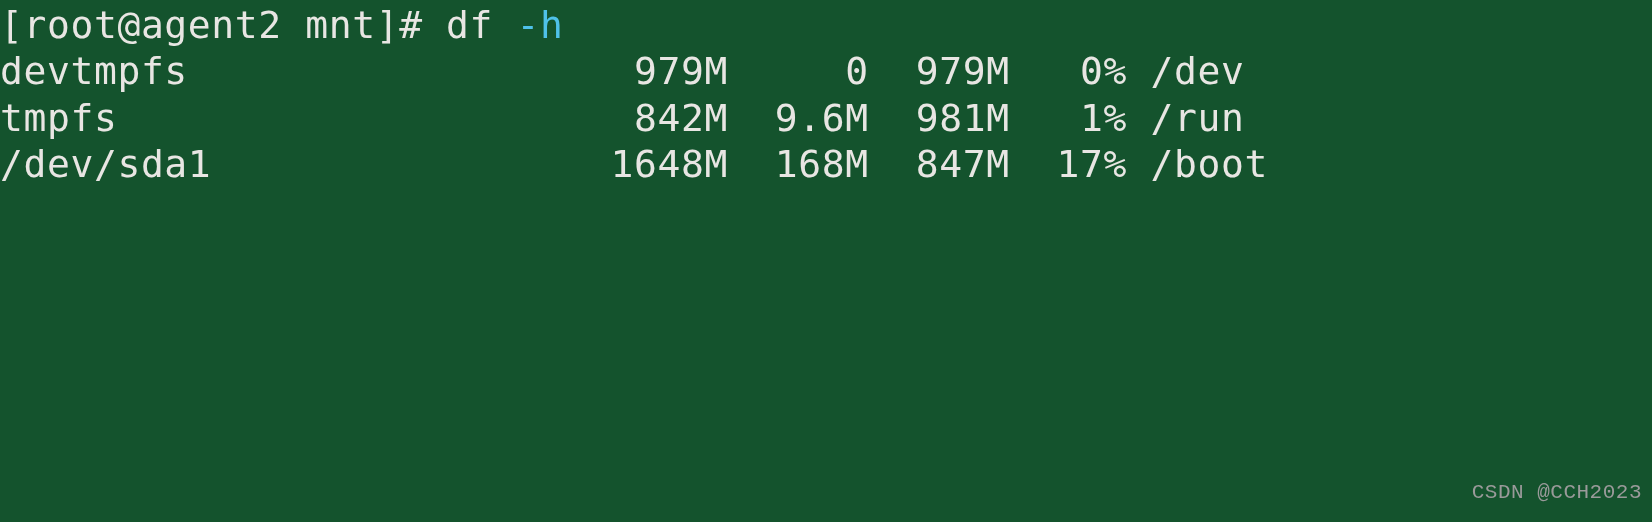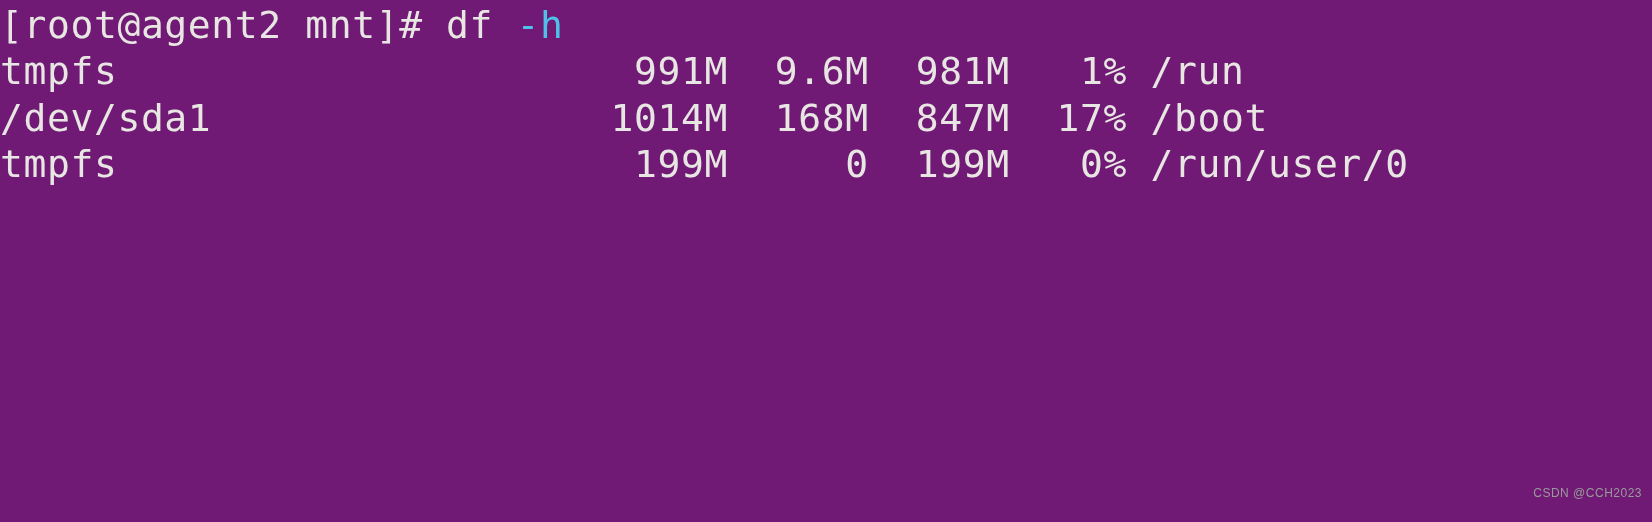--- a/index.html
+++ b/index.html
@@ -4,21 +4,21 @@
 <style>
   html, body {
     margin: 0;
     padding: 0;
     background: #1c1c1c;
   }
   #terminal {
     position: relative;
     width: 1652px;
     height: 522px;
-    background: #701a75;
+    background: #14532d;
     overflow: hidden;
     font-family: "DejaVu Sans Mono", "Liberation Mono", monospace;
     font-size: 38px;
     line-height: 46.4px;
     letter-spacing: 0;
     color: #e8e6e3;
     -webkit-font-smoothing: antialiased;
   }
   #screen {
     position: absolute;
@@ -35,44 +35,44 @@
   .seg {
     white-space: pre;
   }
   .fg-default { color: #e8e6e3; }
   .fg-cyan    { color: #4fc1e9; }
   .fg-magenta { color: #ff45d8; }
   #watermark {
     position: absolute;
     right: 10px;
     bottom: 6px;
-    font-family: Liberation Sans, sans-serif;
-    font-size: 12px;
+    font-family: Liberation Mono, monospace;
+    font-size: 21px;
     color: #9a9a9a;
     letter-spacing: 0.5px;
     white-space: pre;
   }
 </style>
 </head>
 <body>
 
 <div id="terminal">
   <div id="screen" style="letter-spacing: 0.602px;">
 
     <div class="line"><span class="seg fg-default">[root@agent2 mnt]# df </span><span class="seg fg-cyan">-h</span></div>
 
 
+    <div class="line"><span class="seg fg-default">devtmpfs                   979M     0  979M   0% /dev</span></div>
 
 
-    <div class="line"><span class="seg fg-default">tmpfs                      991M  9.6M  981M   1% /run</span></div>
+    <div class="line"><span class="seg fg-default">tmpfs                      842M  9.6M  981M   1% /run</span></div>
 
 
 
-    <div class="line"><span class="seg fg-default">/dev/sda1                 1014M  168M  847M  17% /boot</span></div>
+    <div class="line"><span class="seg fg-default">/dev/sda1                 1648M  168M  847M  17% /boot</span></div>
 
-    <div class="line"><span class="seg fg-default">tmpfs                      199M     0  199M   0% /run/user/0</span></div>
 
 
 
   </div>
 
   <div id="watermark">CSDN @CCH2023</div>
 </div>
 
 </body></html>

